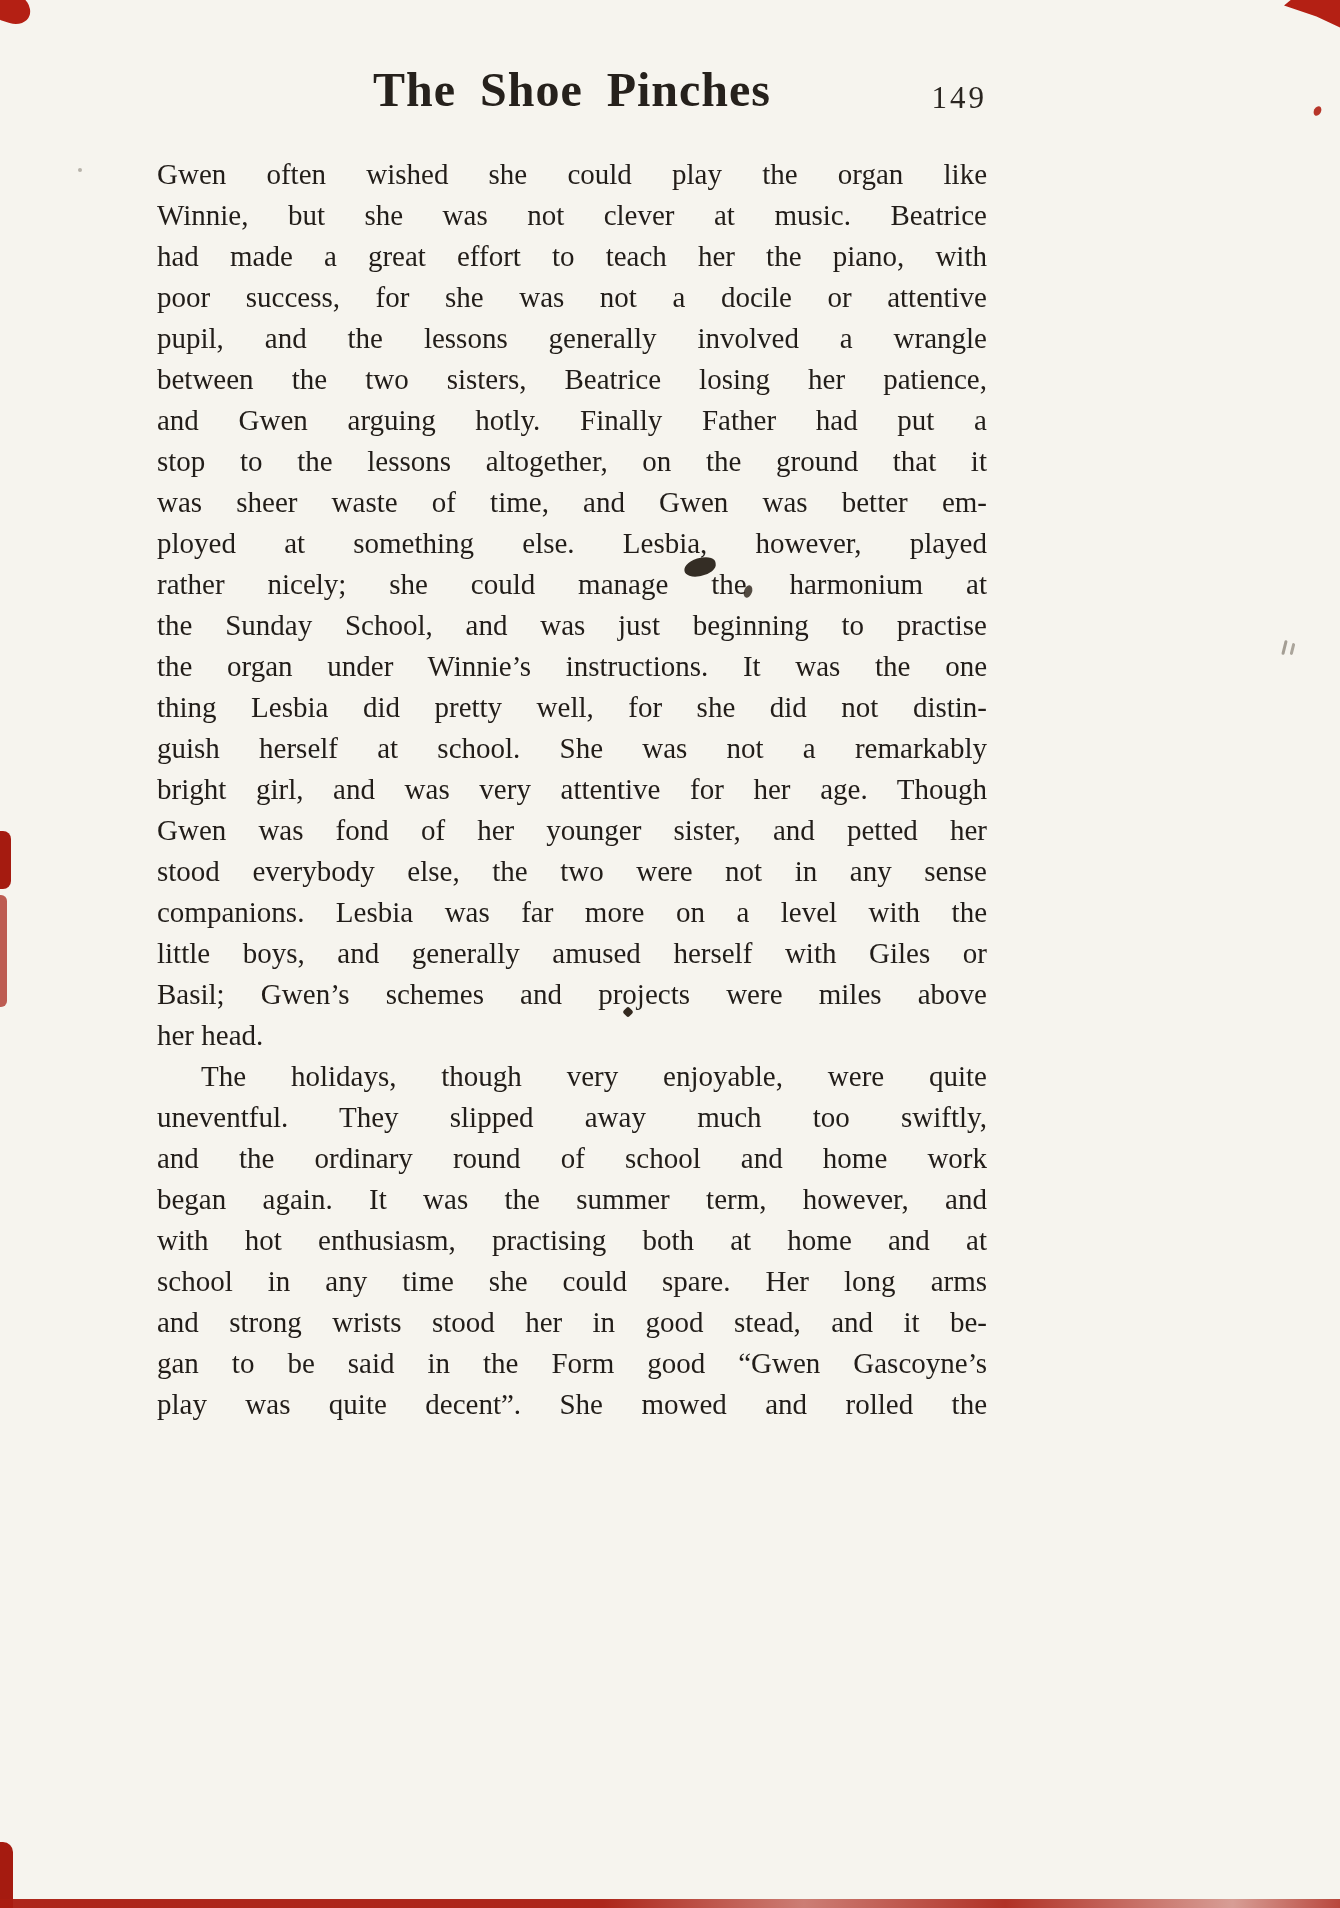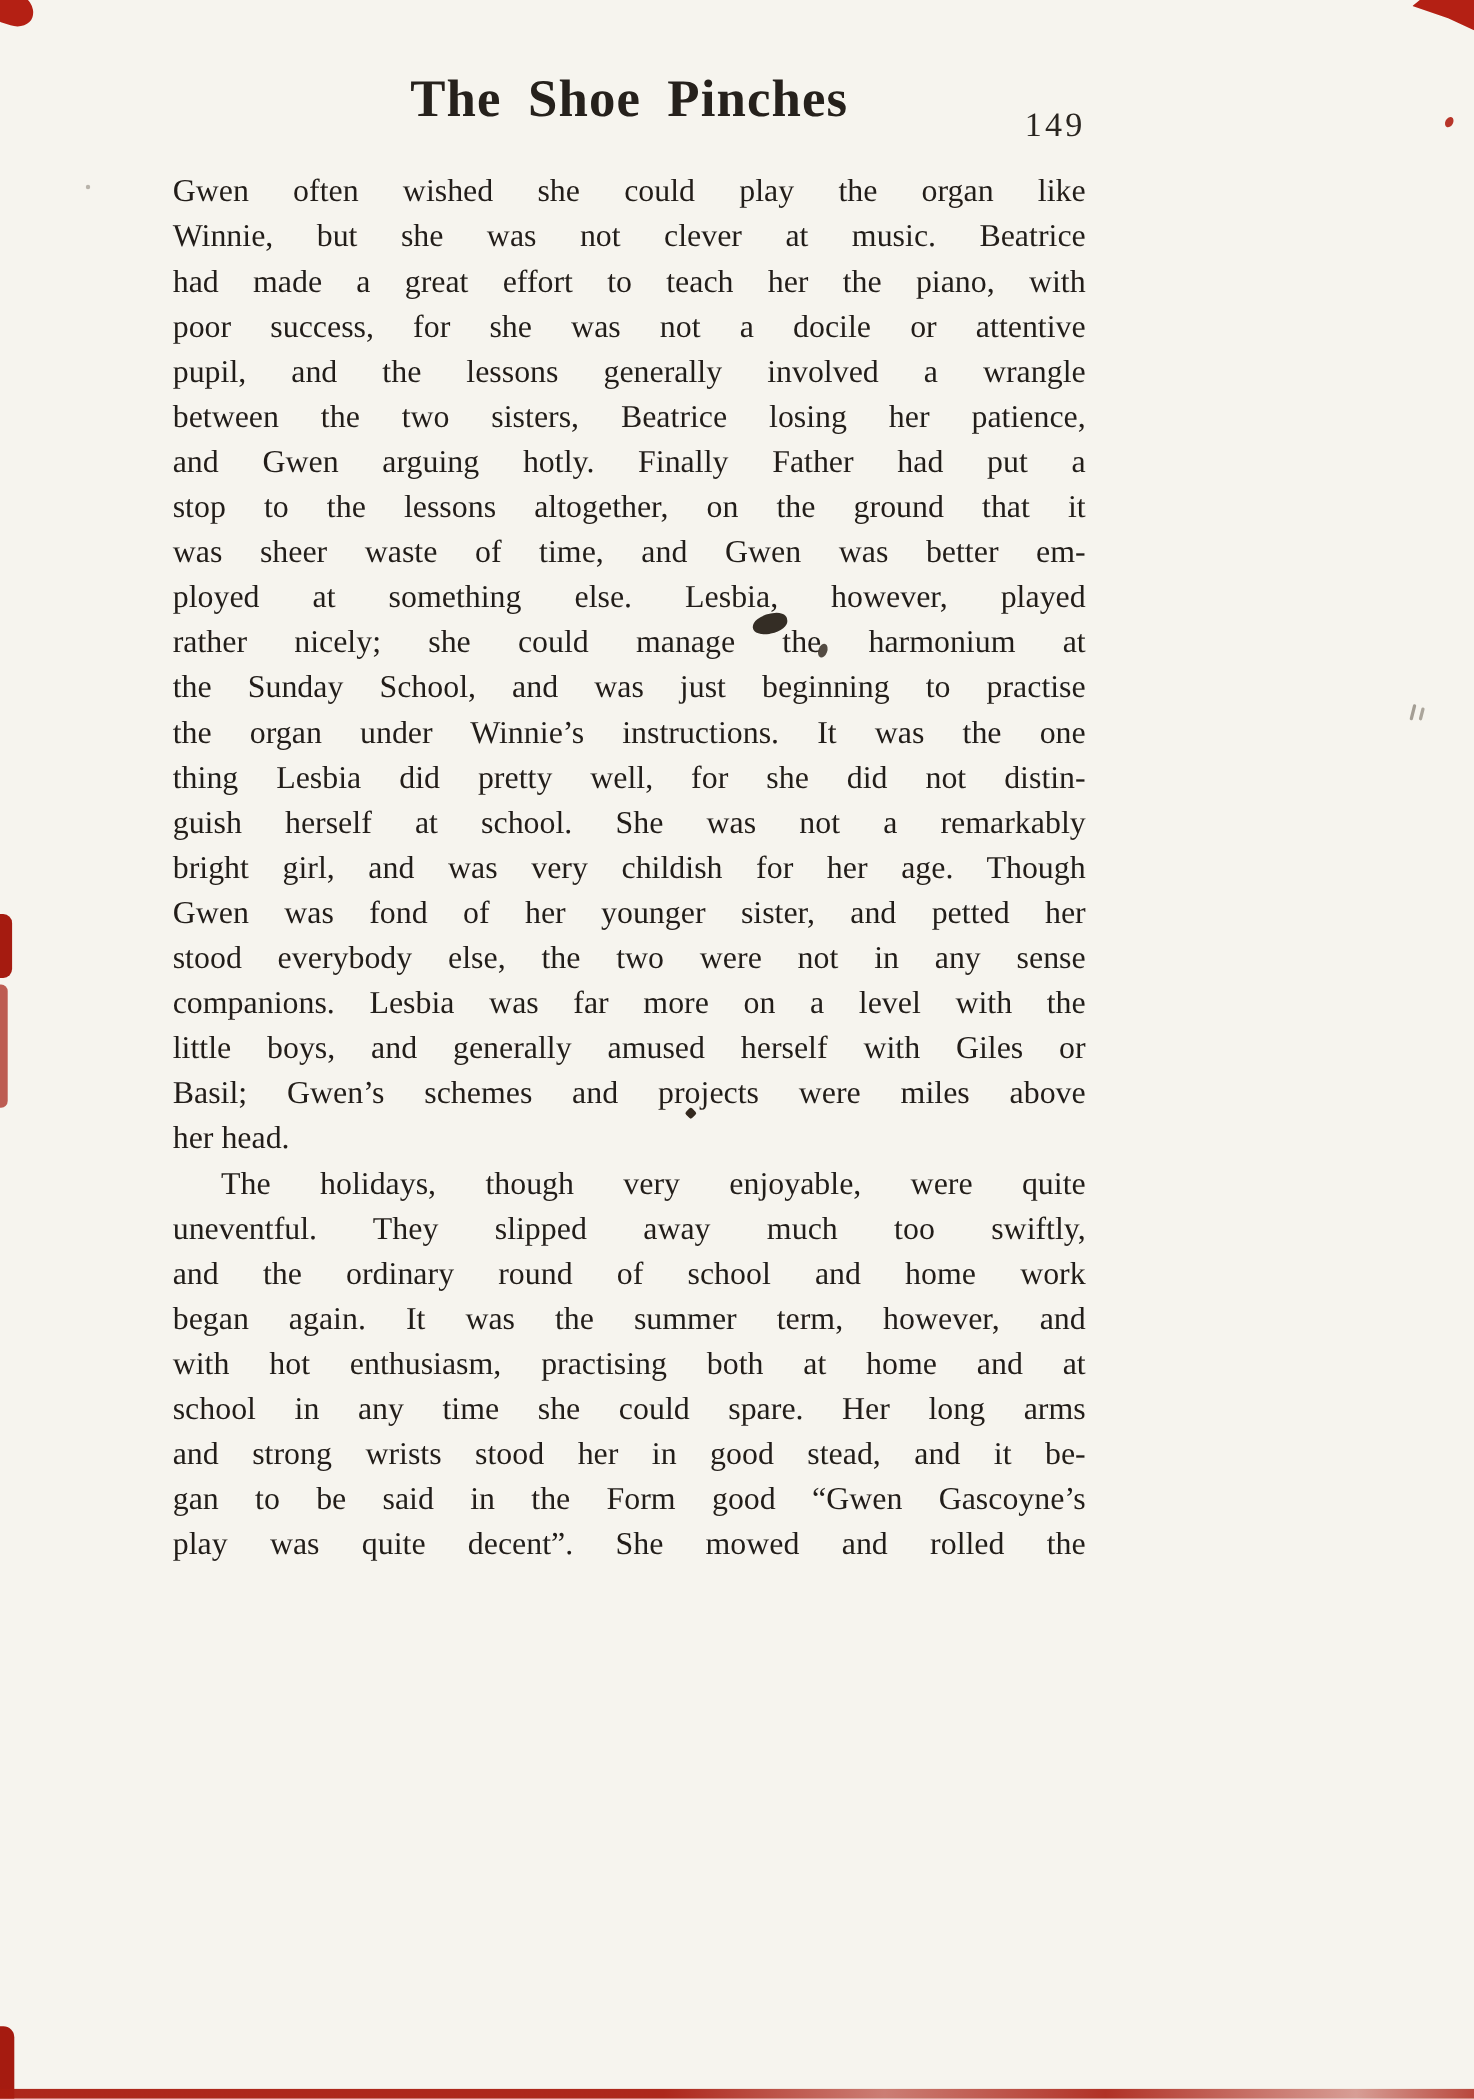--- a/index.html
+++ b/index.html
@@ -28,21 +28,20 @@
     word-spacing: 11px;
     color: #26211c;
   }
   .page-number {
     position: absolute;
     right: 0;
     top: 18px;
     font-size: 31px;
     letter-spacing: 3px;
     color: #2a2520;
-    margin-top: 16px;
   }
 
   
   .body-text {
     position: absolute;
     left: 157px;
     top: 154px;
     width: 830px;
     font-size: 29px;
     line-height: 41px;
@@ -138,21 +137,21 @@
       <div class="line">between the two sisters, Beatrice losing her patience,</div>
       <div class="line">and Gwen arguing hotly. Finally Father had put a</div>
       <div class="line">stop to the lessons altogether, on the ground that it</div>
       <div class="line">was sheer waste of time, and Gwen was better em-</div>
       <div class="line">ployed at something else. Lesbia, however, played</div>
       <div class="line">rather nicely; she could manage the harmonium at</div>
       <div class="line">the Sunday School, and was just beginning to practise</div>
       <div class="line">the organ under Winnie’s instructions. It was the one</div>
       <div class="line">thing Lesbia did pretty well, for she did not distin-</div>
       <div class="line">guish herself at school. She was not a remarkably</div>
-      <div class="line">bright girl, and was very childish for her age. Though</div>
+      <div class="line">bright girl, and was very attentive for her age. Though</div>
       <div class="line">Gwen was fond of her younger sister, and petted her</div>
       <div class="line">stood everybody else, the two were not in any sense</div>
       <div class="line">companions. Lesbia was far more on a level with the</div>
       <div class="line">little boys, and generally amused herself with Giles or</div>
       <div class="line">Basil; Gwen’s schemes and projects were miles above</div>
       <div class="line last">her head.</div>
     </div>
     <div class="paragraph">
       <div class="line indent">The holidays, though very enjoyable, were quite</div>
       <div class="line">uneventful. They slipped away much too swiftly,</div>

